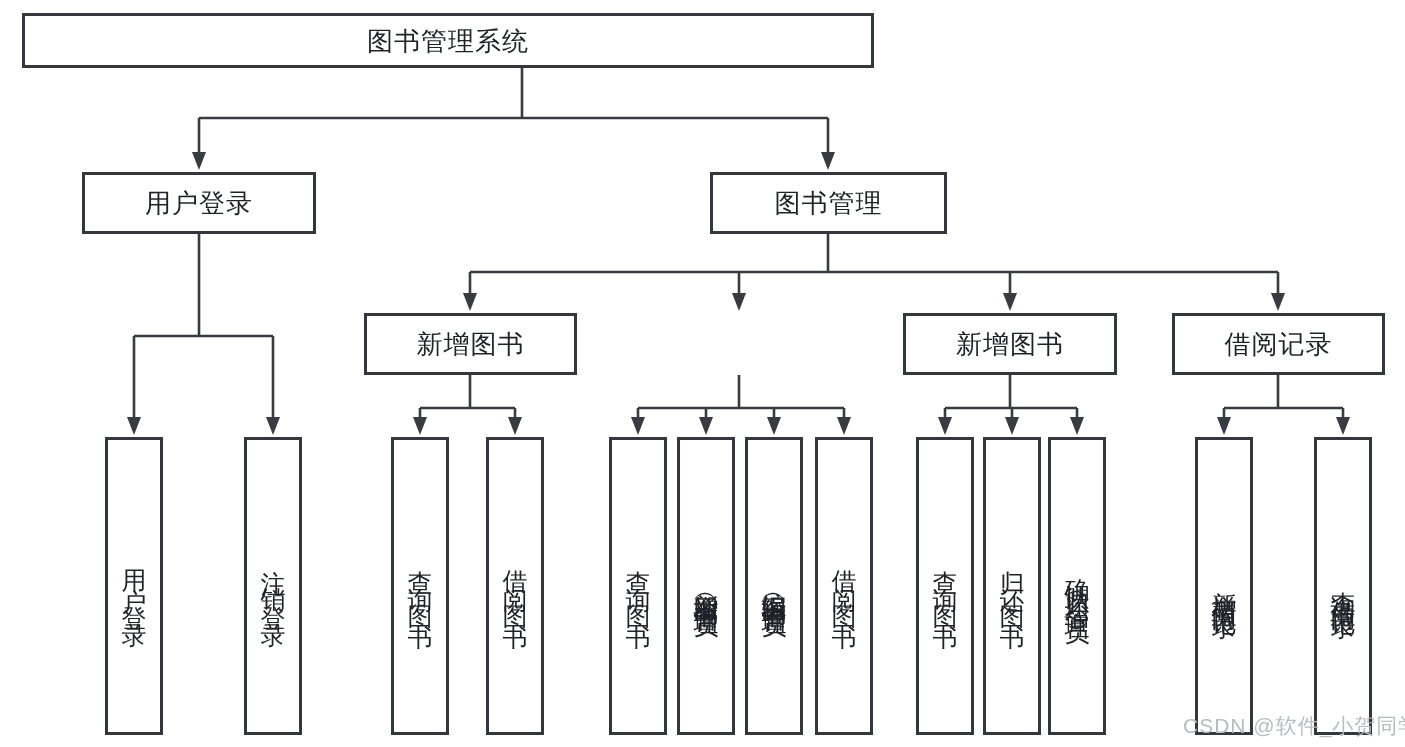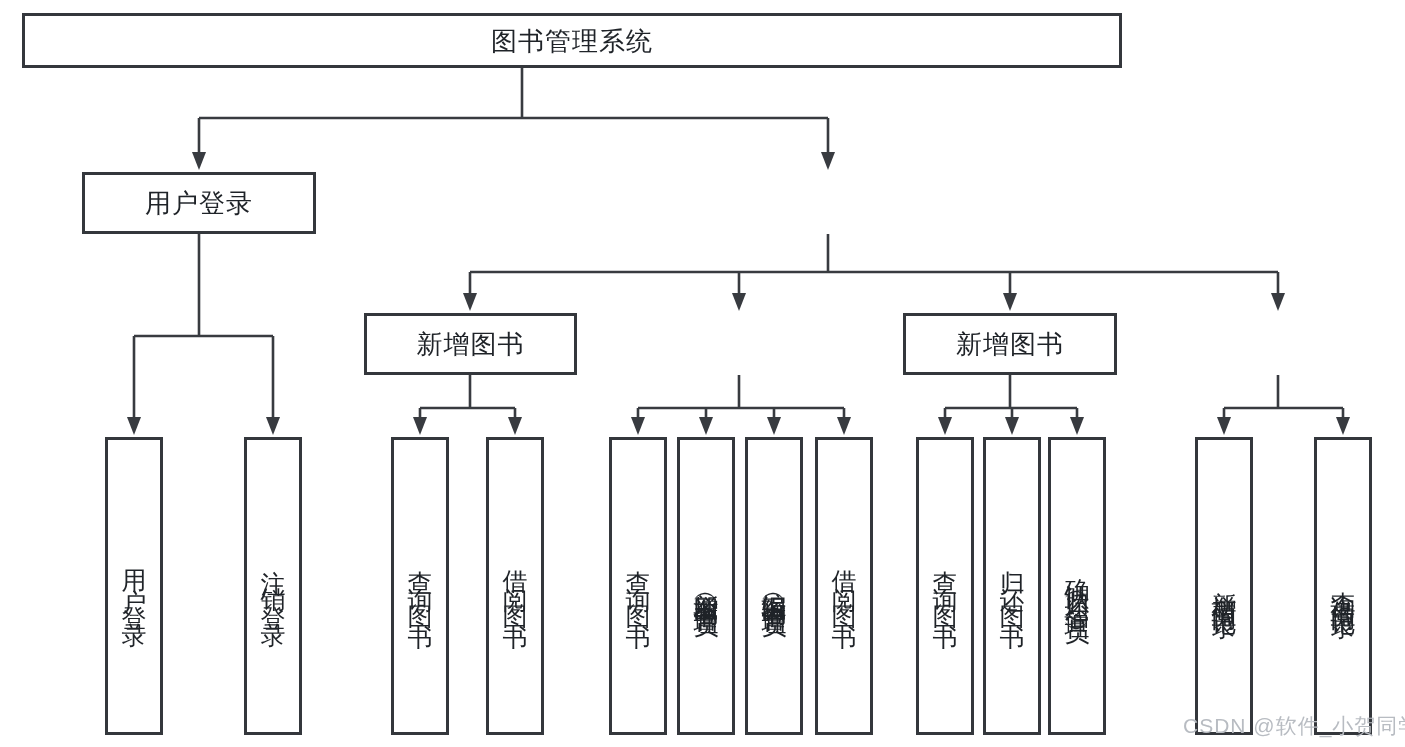--- a/index.html
+++ b/index.html
@@ -71,33 +71,39 @@
       <polygon points="1005,417 1019,417 1012,435"></polygon>
       <polygon points="1070,417 1084,417 1077,435"></polygon>
     </g>
     <g class="conn">
       <path d="M1278 375 V408 M1224 408 H1343 M1224 408 V417 M1343 408 V417"></path>
       <polygon points="1217,417 1231,417 1224,435"></polygon>
       <polygon points="1336,417 1350,417 1343,435"></polygon>
     </g>
   </svg>
 
-  <div class="node h" style="left:22px; top:13px; width:1100px; height:55px;">
+  <div class="node h" style="left:22px; top:13px; width:852px; height:55px;">
     <span>图书管理系统</span>
   </div>
 
   <div class="node h" style="left:82px; top:172px; width:234px; height:62px;">
     <span>用户登录</span>
+  </div>
+  <div class="node h" style="left:710px; top:172px; width:237px; height:62px;">
+    <span>图书管理</span>
   </div>
 
   <div class="node h" style="left:364px; top:313px; width:213px; height:62px;">
     <span>新增图书</span>
   </div>
   <div class="node h" style="left:903px; top:313px; width:214px; height:62px;">
     <span>新增图书</span>
+  </div>
+  <div class="node h" style="left:1172px; top:313px; width:213px; height:62px;">
+    <span>借阅记录</span>
   </div>
 
   <div class="node v" style="left:105px; top:437px; width:58px; height:298px;">
     <span class="sp-a">用户登录</span>
   </div>
   <div class="node v" style="left:244px; top:437px; width:58px; height:298px;">
     <span class="sp-a">注销登录</span>
   </div>
 
   <div class="node v" style="left:391px; top:437px; width:58px; height:298px;">

